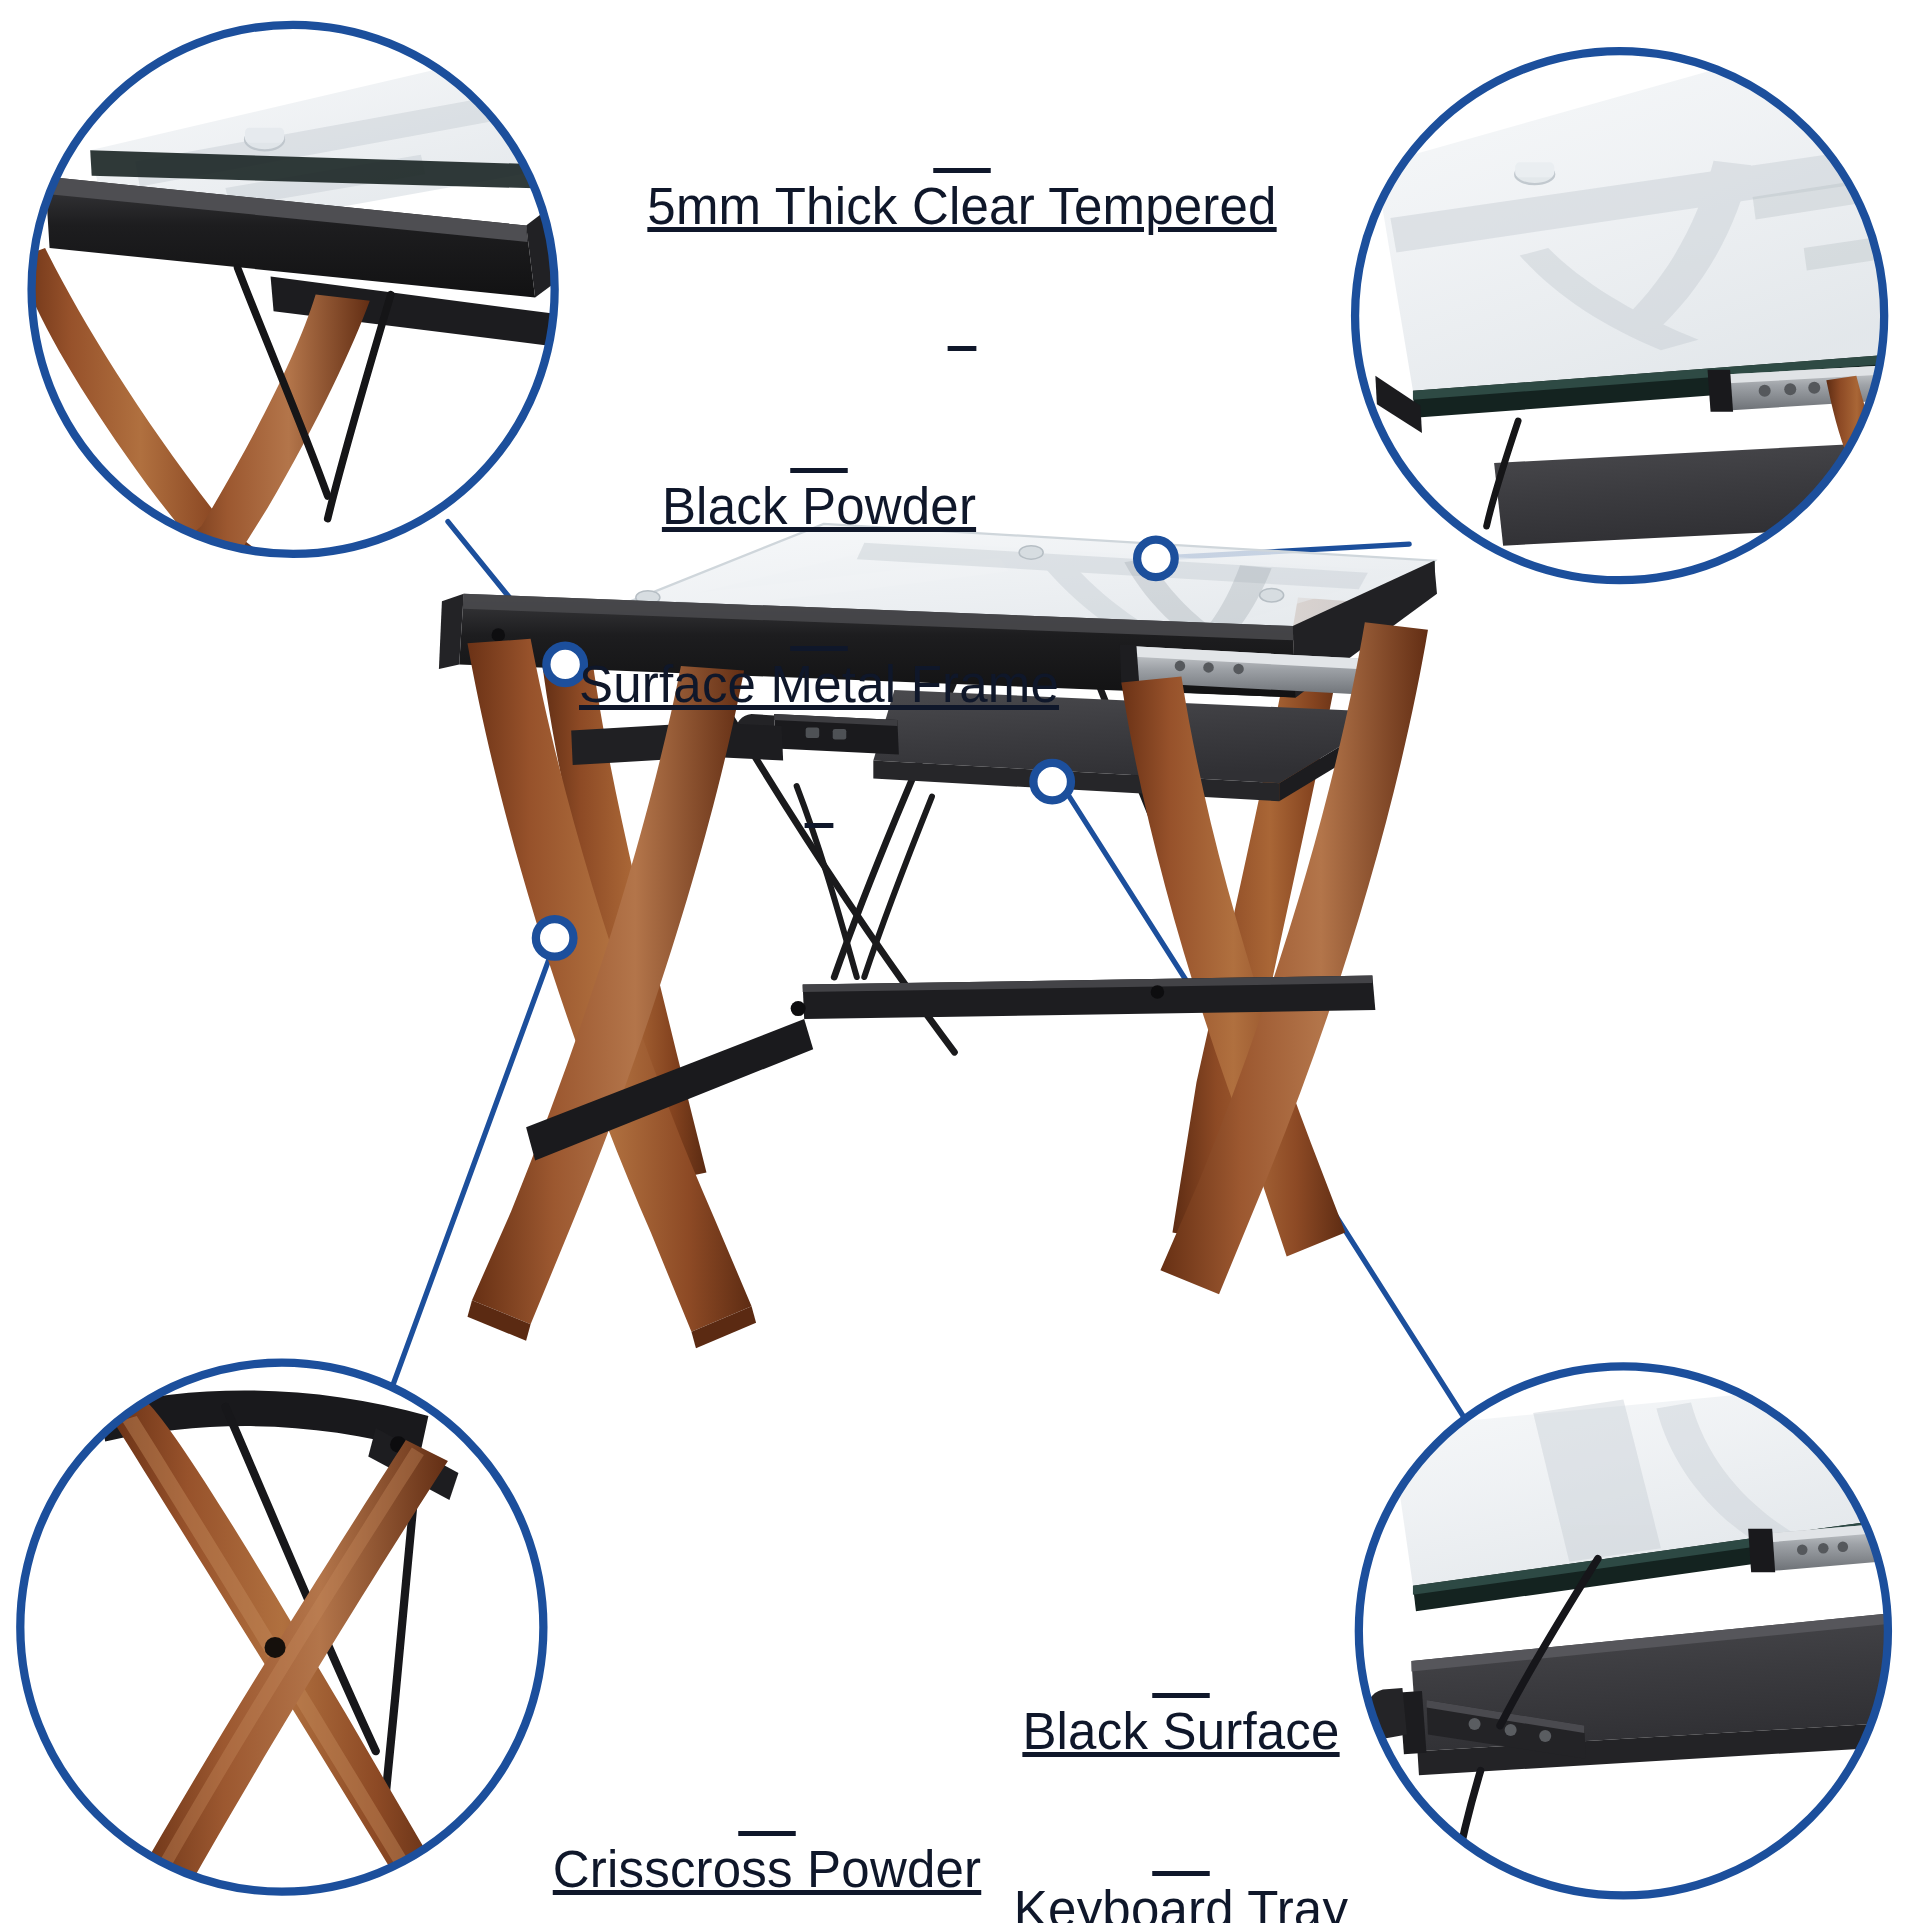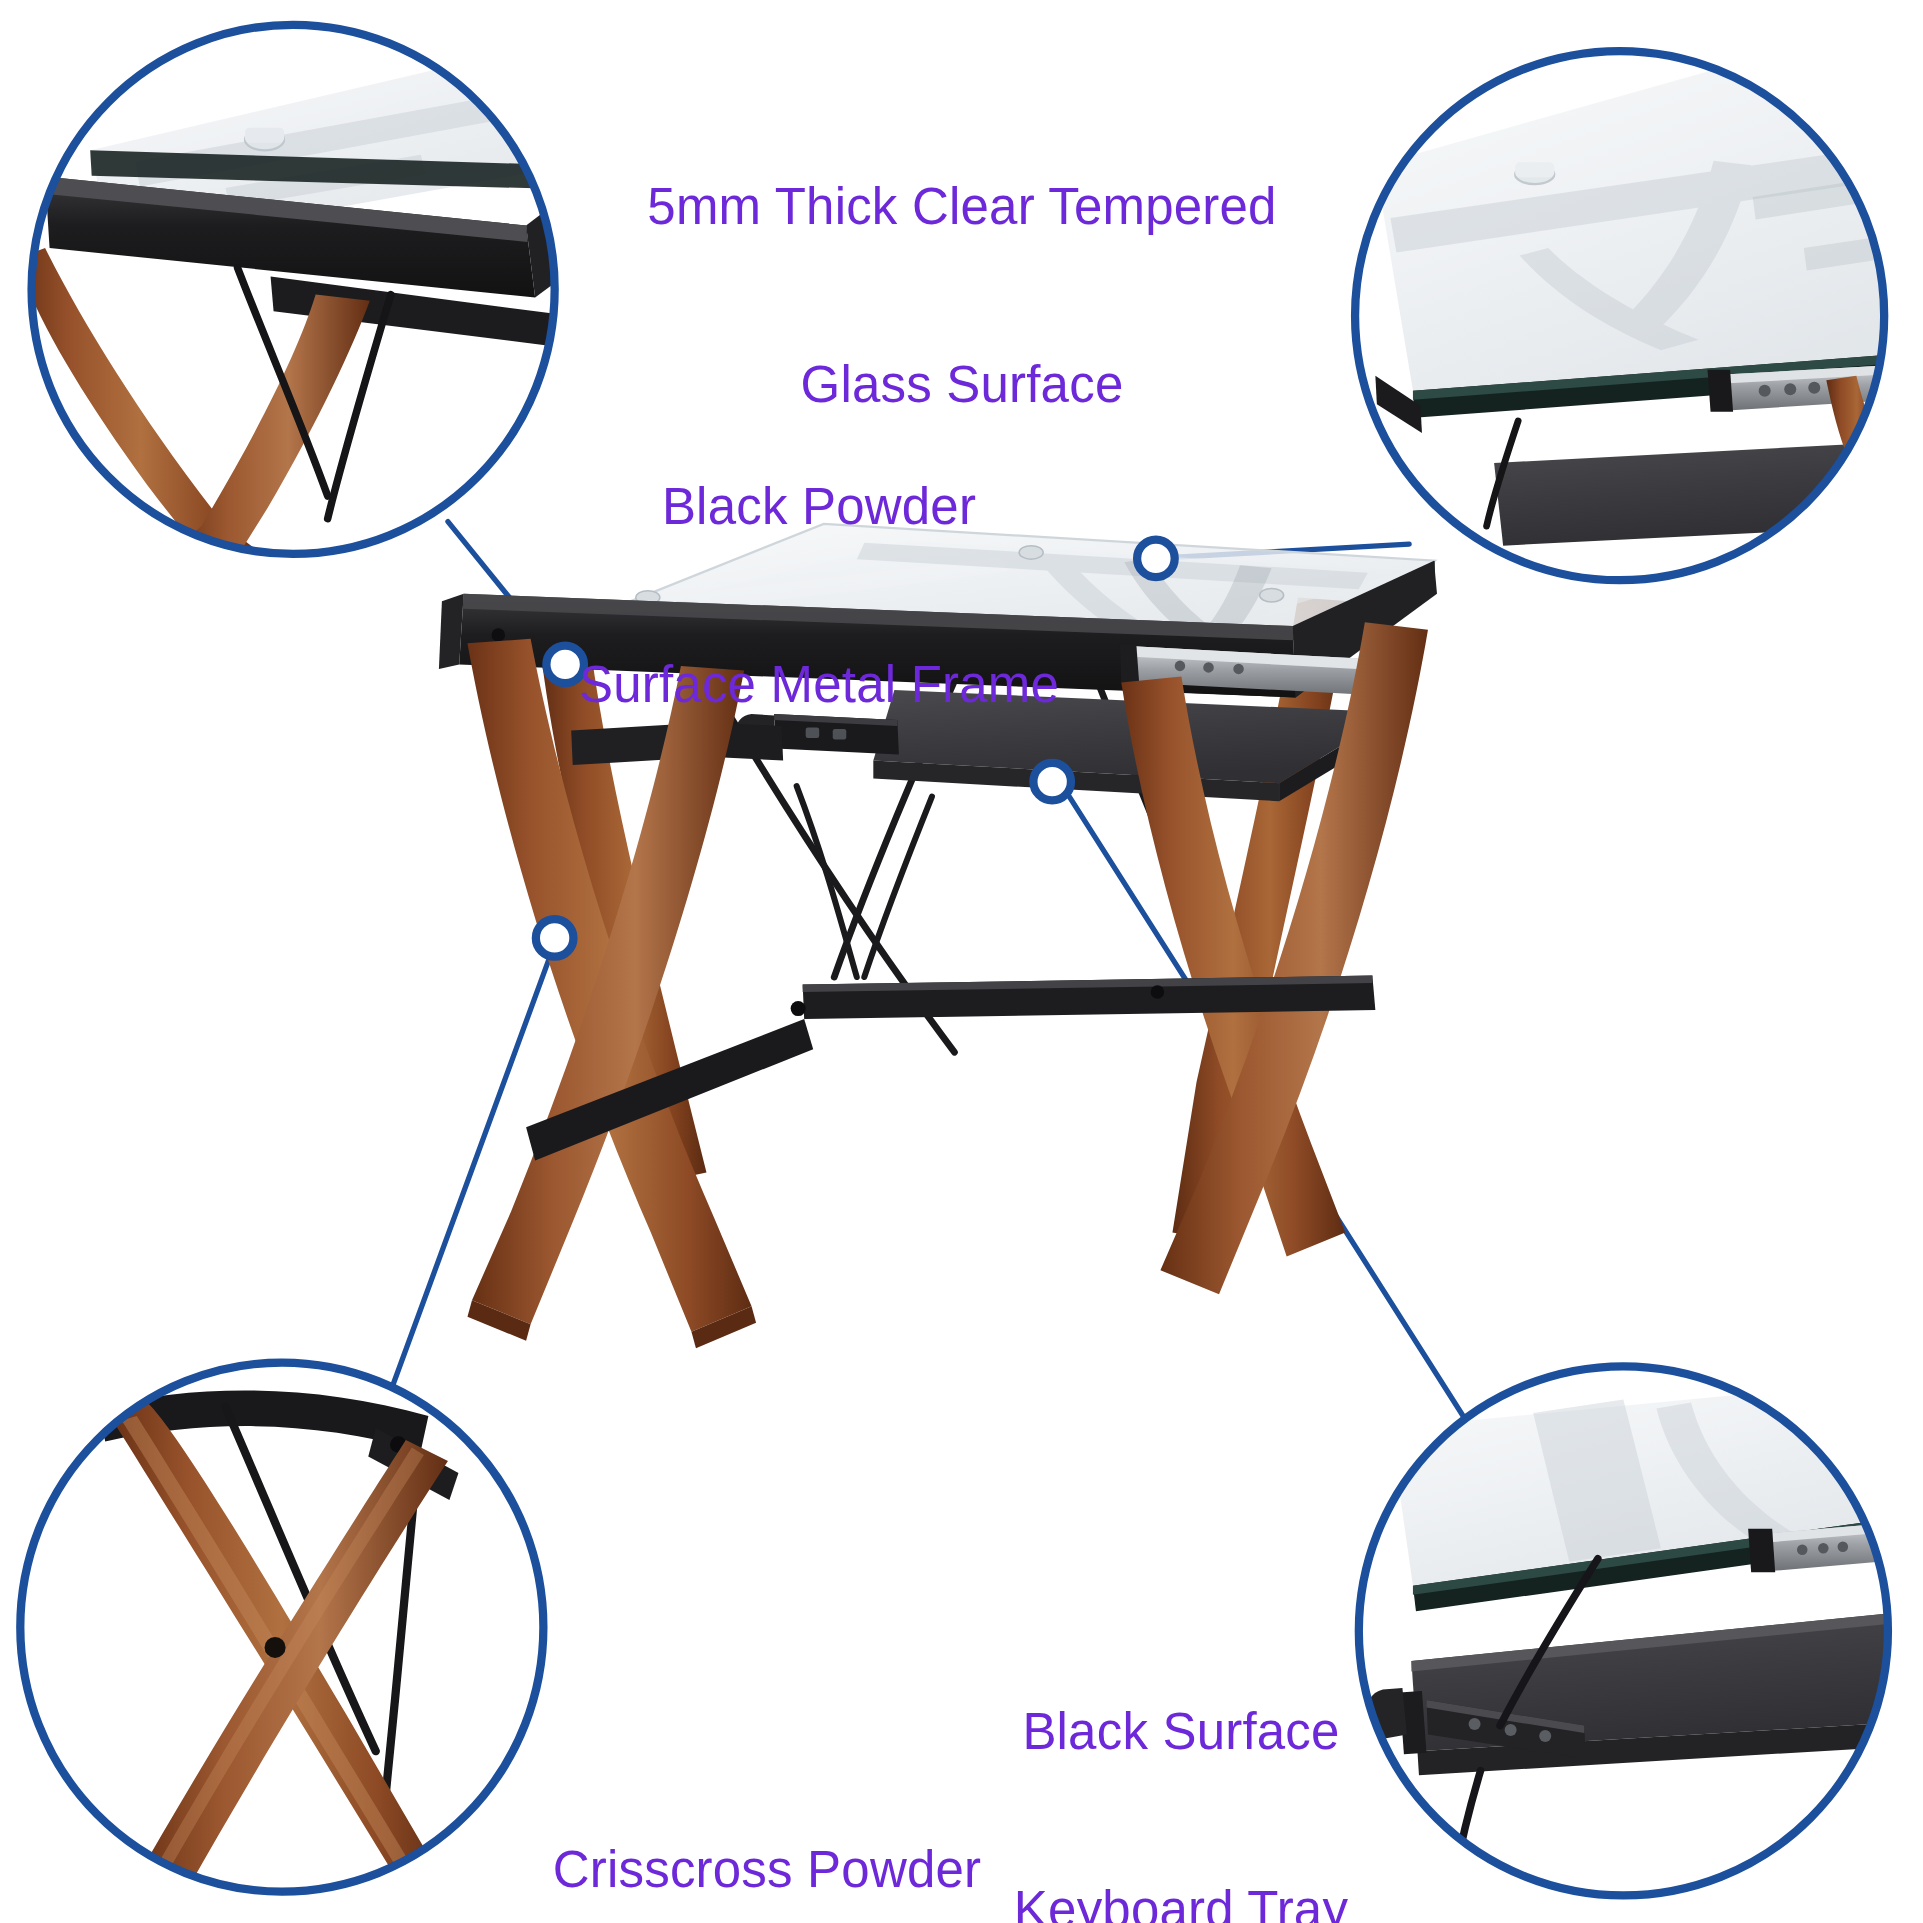--- a/index.html
+++ b/index.html
@@ -15,25 +15,26 @@
     width:1924px; height:1924px;
     background:#ffffff;
   }
   #stage svg.full{
     position:absolute; inset:0;
     width:1924px; height:1924px;
     display:block;
   }
   .label{
     position:absolute;
-    color:#6d28d9;
+    color:#0f172a;
     font-weight:400;
     line-height:1.16;
     letter-spacing:0.2px;
     white-space:pre;
+    text-decoration:underline;
   }
   .label span{ display:block; }
 
   
   #label-glass{
     top:59px; left:962px;
     transform:translateX(-50%);
     text-align:center;
     font-size:51px;
   }
@@ -415,21 +416,20 @@
         <circle cx="738" cy="1248" r="25" fill="#ffffff" stroke="#1c4f9c" stroke-width="11"></circle>
       </g>
       <g>
         <circle cx="1400" cy="1040" r="25" fill="#ffffff" stroke="#1c4f9c" stroke-width="11"></circle>
       </g>
     </g>
   </svg>
 
   <div class="label" id="label-glass">
     <span>5mm Thick Clear Tempered</span>
-    <span>Glass Surface</span>
   </div>
 
   <div class="label" id="label-frame">
     <span>Black Powder</span>
     <span>Surface Metal Frame</span>
   </div>
 
   <div class="label" id="label-legs">
     <span>Crisscross Powder</span>
     

